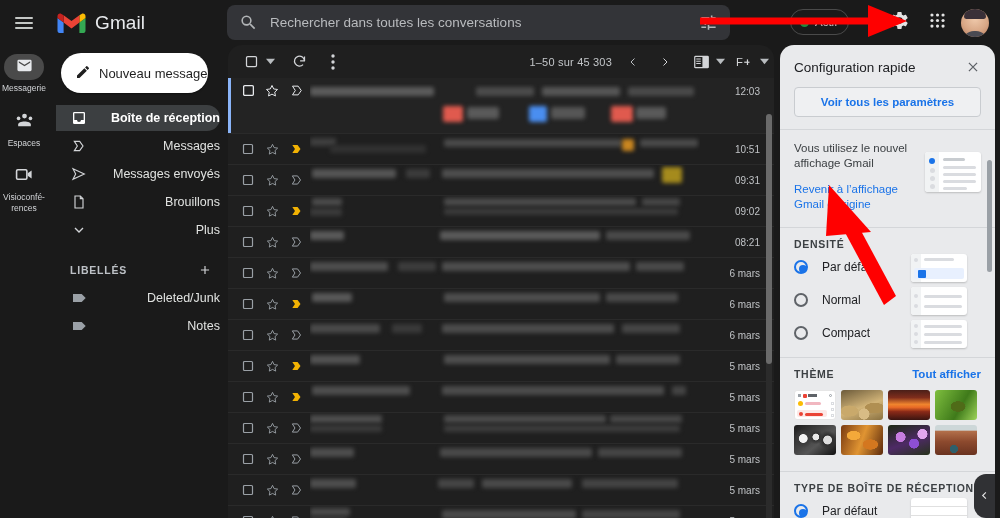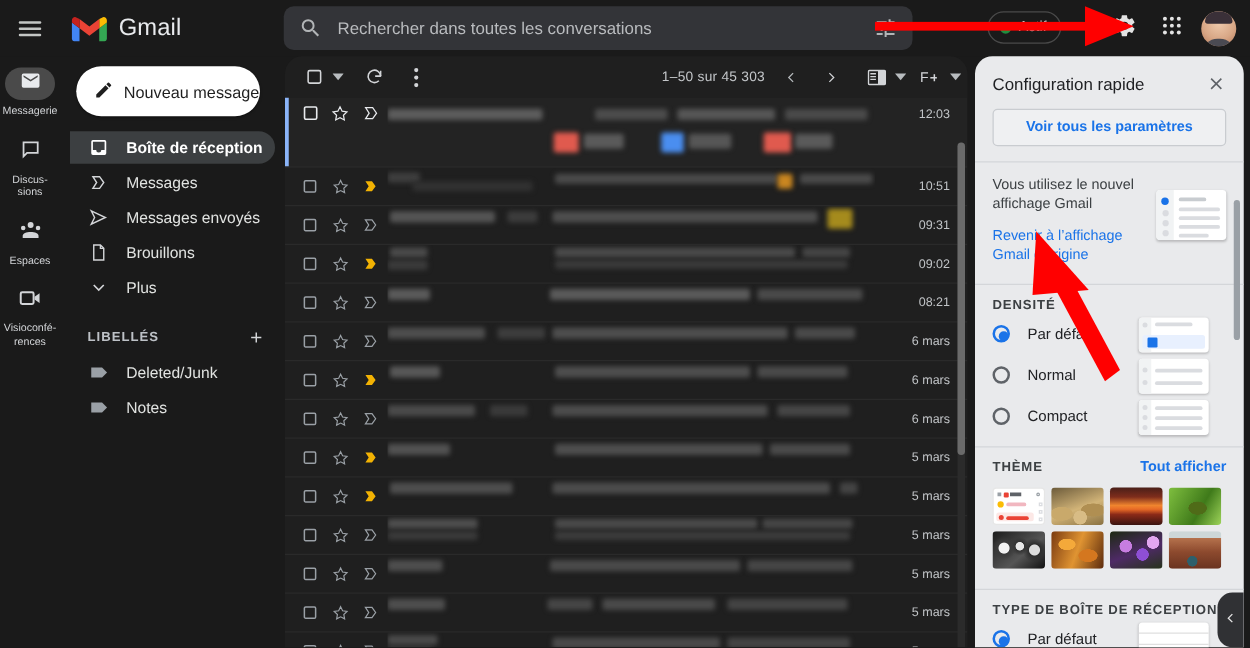--- a/index.html
+++ b/index.html
@@ -96,23 +96,24 @@
   .compose {
     margin: 8px 16px 12px 13px;
     width: 147px; height: 40px; border-radius: 20px;
     background: #ffffff; color: #1f1f1f;
     display: flex; align-items: center; gap: 8px; padding-left: 14px;
     font-size: 13px; cursor: pointer;
     box-shadow: 0 1px 2px rgba(0,0,0,.4);
   }
   .nav-item {
     height: 26px; margin: 0 8px 2px 8px; padding-left: 14px;
-    display: flex; align-items: center; gap: 14px;
+    display: flex; align-items: center; 
     border-radius: 0 13px 13px 0; font-size: 12.5px; color: #e1e3e1;
     cursor: pointer;
+    justify-content: space-between;
   }
   .nav-item.sel { background: #3c3f41; font-weight: bold; color: #ffffff; }
   .nav-ico { width: 17px; height: 17px; flex: none; display:flex; align-items:center; justify-content:center;}
   .nav-section {
     display: flex; align-items: center; justify-content: space-between;
     margin: 18px 14px 6px 22px; font-size: 10.5px; letter-spacing: .8px;
     color: #bdc1c6; font-weight: bold;
   }
   .plus-btn { width: 18px; height: 18px; cursor:pointer; display:flex; align-items:center; justify-content:center; }
 
@@ -291,31 +292,20 @@
   <div class="rail">
     <div class="rail-item sel">
       <div class="rail-chip">
         <span>
           <svg width="17" height="17" viewBox="0 0 24 24" fill="#e8eaed">
             <path d="M20 4H4a2 2 0 0 0-2 2v12a2 2 0 0 0 2 2h16a2 2 0 0 0 2-2V6a2 2 0 0 0-2-2zm0 4-8 5-8-5V6l8 5 8-5z"></path>
           </svg>
         </span>
       </div>
       <div class="rail-label">Messagerie</div>
-    </div>
-    <div class="rail-item">
-      <div class="rail-chip">
-        <span>
-          <svg width="17" height="17" viewBox="0 0 24 24" fill="none" stroke="#d3d5d8" stroke-width="2">
-            <path d="M4 4h16v12H8l-4 4z"></path>
-          </svg>
-        </span>
-      </div>
-      <div class="rail-label">Discus-
-sions</div>
     </div>
     <div class="rail-item">
       <div class="rail-chip">
         <span>
           <svg width="19" height="16" viewBox="0 0 24 20" fill="#d3d5d8">
             <circle cx="12" cy="5" r="3"></circle>
               <circle cx="4.5" cy="8" r="2.3"></circle>
               <circle cx="19.5" cy="8" r="2.3"></circle>
             <path d="M4 18h16v-2.2c0-2.4-3.6-3.8-8-3.8s-8 1.4-8 3.8z"></path>
           </svg>

